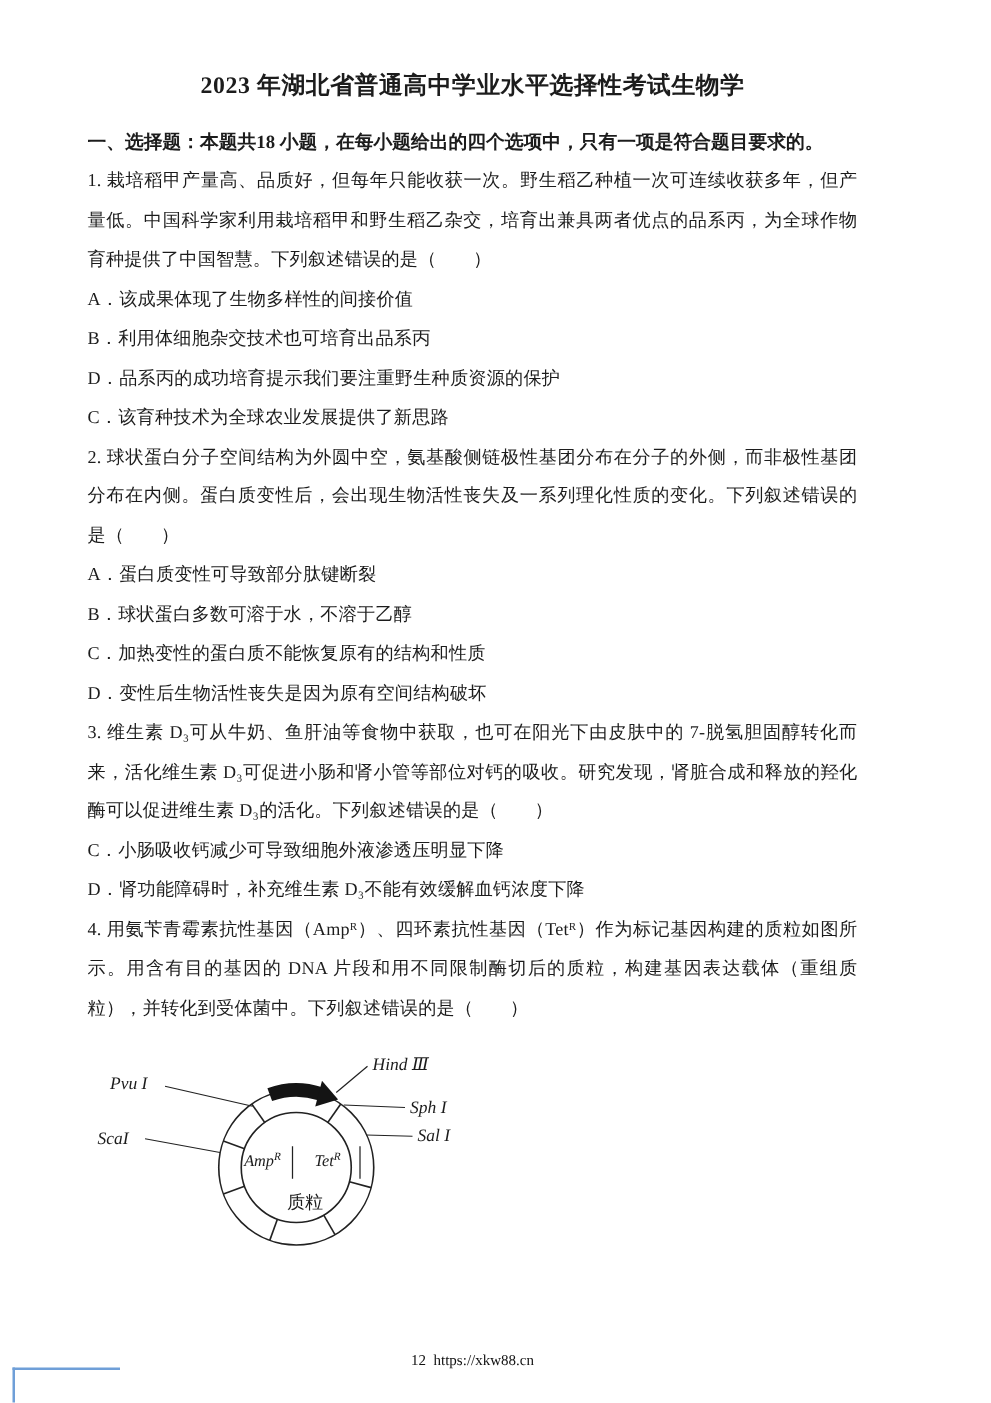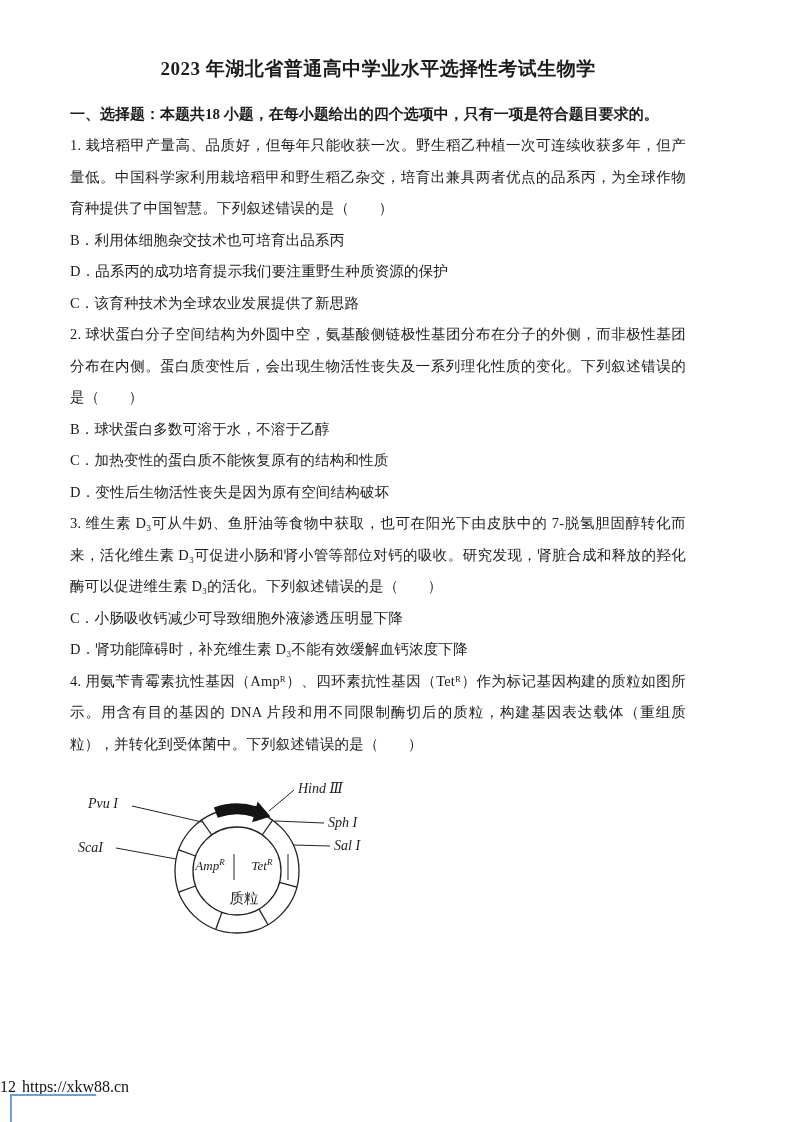--- a/index.html
+++ b/index.html
@@ -58,21 +58,22 @@
     fill: #1c1c1c;
     font-family: "Liberation Serif", "DejaVu Serif", serif;
   }
   .cjk-label {
     font-size: 14.5px;
     fill: #1c1c1c;
   }
   .footer {
     position: absolute;
     left: 0; right: 0; bottom: 26px;
-    font-size: 16px;
+    text-align: center;
+    font-size: 12px;
     color: #111;
   }
   .footer .page-num { margin-right: 6px; }
   .corner-mark {
     position: absolute;
     left: 10px; bottom: 0;
     width: 86px; height: 28px;
     border-top: 2px solid #6f9fd8;
     border-left: 2px solid #6f9fd8;
   }
@@ -81,27 +82,29 @@
 <body>
 
 <div class="page">
 
   <h1 class="title">2023 年湖北省普通高中学业水平选择性考试生物学</h1>
 
   <p class="section-header">一、选择题：本题共18 小题，在每小题给出的四个选项中，只有一项是符合题目要求的。</p>
 
   <div class="question">
     <p class="stem">1. 栽培稻甲产量高、品质好，但每年只能收获一次。野生稻乙种植一次可连续收获多年，但产量低。中国科学家利用栽培稻甲和野生稻乙杂交，培育出兼具两者优点的品系丙，为全球作物育种提供了中国智慧。下列叙述错误的是（　　）</p>
+    <p class="option">A．该成果体现了生物多样性的间接价值</p>
     <p class="option">B．利用体细胞杂交技术也可培育出品系丙</p>
     <p class="option">D．品系丙的成功培育提示我们要注重野生种质资源的保护</p>
     <p class="option">C．该育种技术为全球农业发展提供了新思路</p>
   </div>
 
   <div class="question">
     <p class="stem">2. 球状蛋白分子空间结构为外圆中空，氨基酸侧链极性基团分布在分子的外侧，而非极性基团分布在内侧。蛋白质变性后，会出现生物活性丧失及一系列理化性质的变化。下列叙述错误的是（　　）</p>
+    <p class="option">A．蛋白质变性可导致部分肽键断裂</p>
     <p class="option">B．球状蛋白多数可溶于水，不溶于乙醇</p>
     <p class="option">C．加热变性的蛋白质不能恢复原有的结构和性质</p>
     <p class="option">D．变性后生物活性丧失是因为原有空间结构破坏</p>
   </div>
 
   <div class="question">
     <p class="stem">3. 维生素 D₃可从牛奶、鱼肝油等食物中获取，也可在阳光下由皮肤中的 7-脱氢胆固醇转化而来，活化维生素 D₃可促进小肠和肾小管等部位对钙的吸收。研究发现，肾脏合成和释放的羟化酶可以促进维生素 D₃的活化。下列叙述错误的是（　　）</p>
     <p class="option">C．小肠吸收钙减少可导致细胞外液渗透压明显下降</p>
     <p class="option">D．肾功能障碍时，补充维生素 D₃不能有效缓解血钙浓度下降</p>
   </div>

